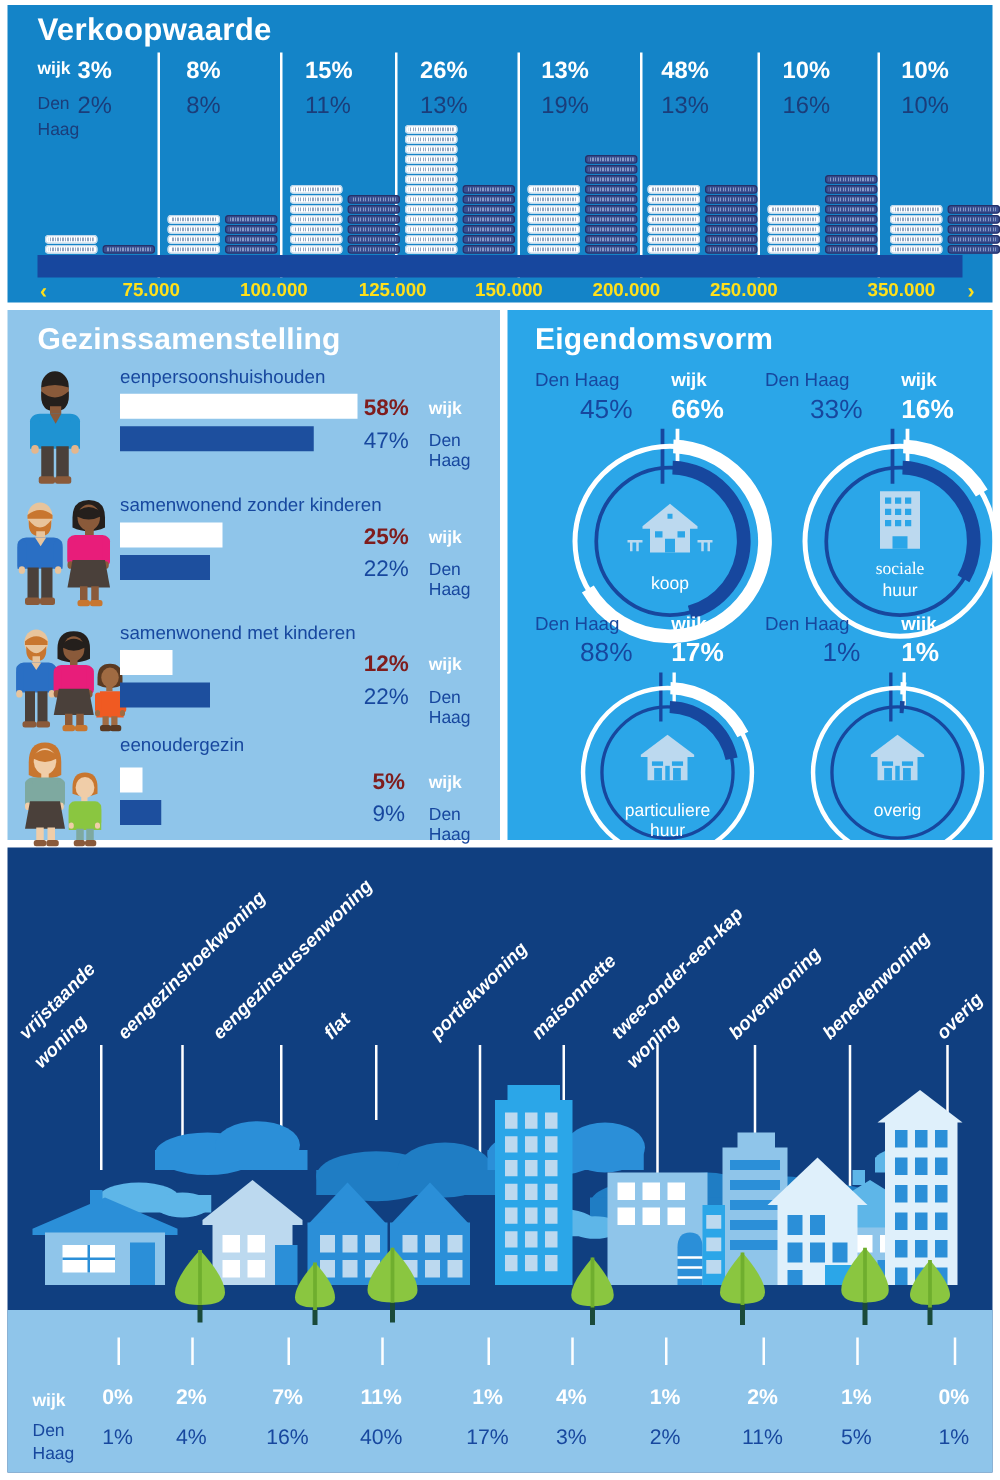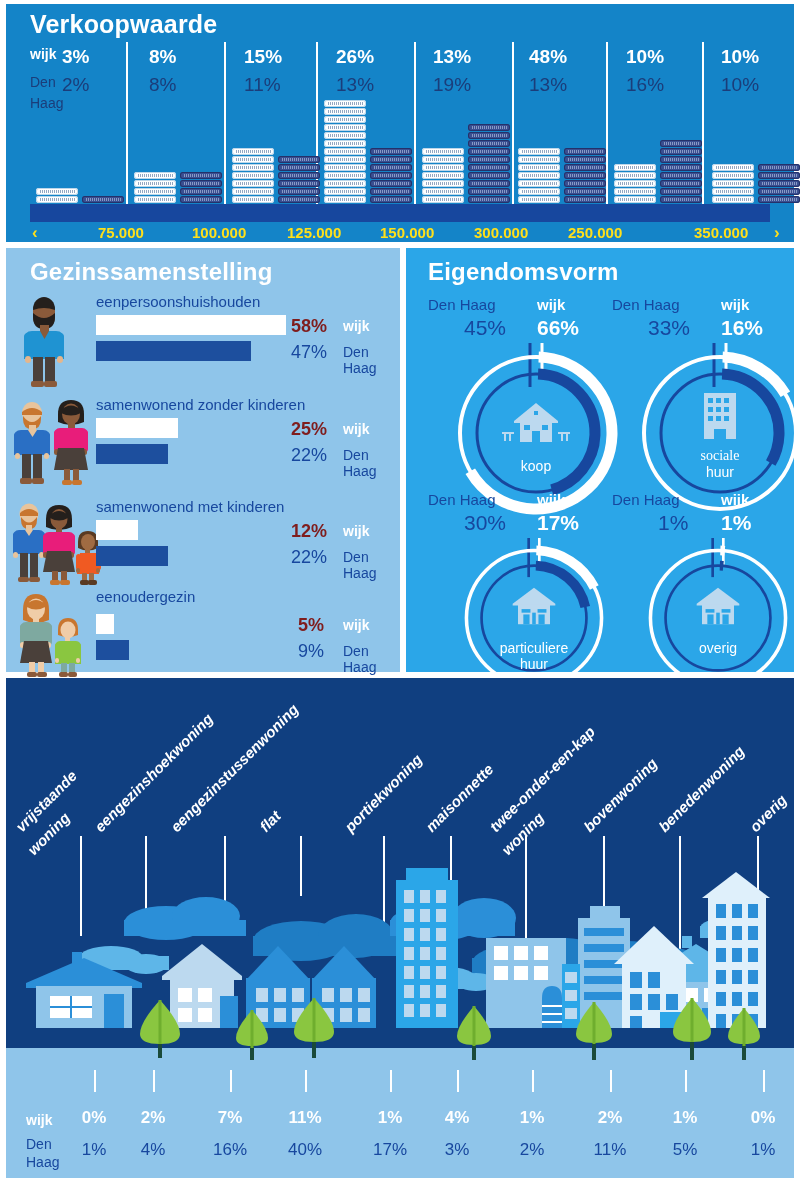--- a/index.html
+++ b/index.html
@@ -445,21 +445,21 @@
       </div>
 
     <div class="vk-base"></div>
 
     <div class="vk-axis">
       <div class="vk-arrow" style="left:26px;">‹</div>
       <div class="vk-tick" style="left:92px;">75.000</div>
       <div class="vk-tick" style="left:186px;">100.000</div>
       <div class="vk-tick" style="left:281px;">125.000</div>
       <div class="vk-tick" style="left:374px;">150.000</div>
-      <div class="vk-tick" style="left:468px;">300.000</div>
+      <div class="vk-tick" style="left:468px;">200.000</div>
       <div class="vk-tick" style="left:562px;">250.000</div>
       <div class="vk-tick" style="left:660px;margin-left:28px;">350.000</div>
       <div class="vk-arrow" style="left:768px;">›</div>
     </div>
   </div>
 
   <div class="panel" id="p-gezin">
     <div class="title">Gezinssamenstelling</div>
 
     <div class="fam-row" style="top:45px;">
@@ -701,21 +701,21 @@
               <rect x="4" y="1" width="5" height="5"></rect>
           </g>
         </g>
       </svg>
       <div class="dn-cap" style="left:254px;top:200px;font-family:Liberation Serif, serif;">sociale</div>
       <div class="dn-cap" style="left:254px;top:216px;">huur</div>
     </div>
 
     <div>
       <div class="dn-dh" style="left:22px;top:243px;">Den Haag</div>
-      <div class="dn-dhp" style="left:58px;top:263px;">30%</div>
+      <div class="dn-dhp" style="left:58px;top:263px;">88%</div>
       <div class="dn-wk" style="left:131px;top:243px;">wijk</div>
       <div class="dn-wkp" style="left:131px;top:263px;">17%</div>
       <svg class="donut" style="left:48px;top:290px;width:160px;height:160px;" viewBox="0 0 180 180">
         <line x1="84" y1="-50" x2="84" y2="44" stroke="#17479e" stroke-width="3"></line>
         <line x1="96" y1="-50" x2="96" y2="30" stroke="#ffffff" stroke-width="3"></line>
         <circle cx="90" cy="90" r="76" fill="none" stroke="#ffffff" stroke-width="4"></circle>
         <circle cx="90" cy="90" r="59" fill="none" stroke="#17479e" stroke-width="3"></circle>
         <circle cx="90" cy="90" r="76" fill="none" stroke="#ffffff" stroke-width="11" stroke-dasharray="81 478" stroke-dashoffset="0" transform="rotate(-88 90 90)" stroke-linecap="butt"></circle>
         <circle cx="90" cy="90" r="59" fill="none" stroke="#17479e" stroke-width="11" stroke-dasharray="78 371" stroke-dashoffset="0" transform="rotate(-88 90 90)" stroke-linecap="butt"></circle>
         <g transform="translate(90,74)">

